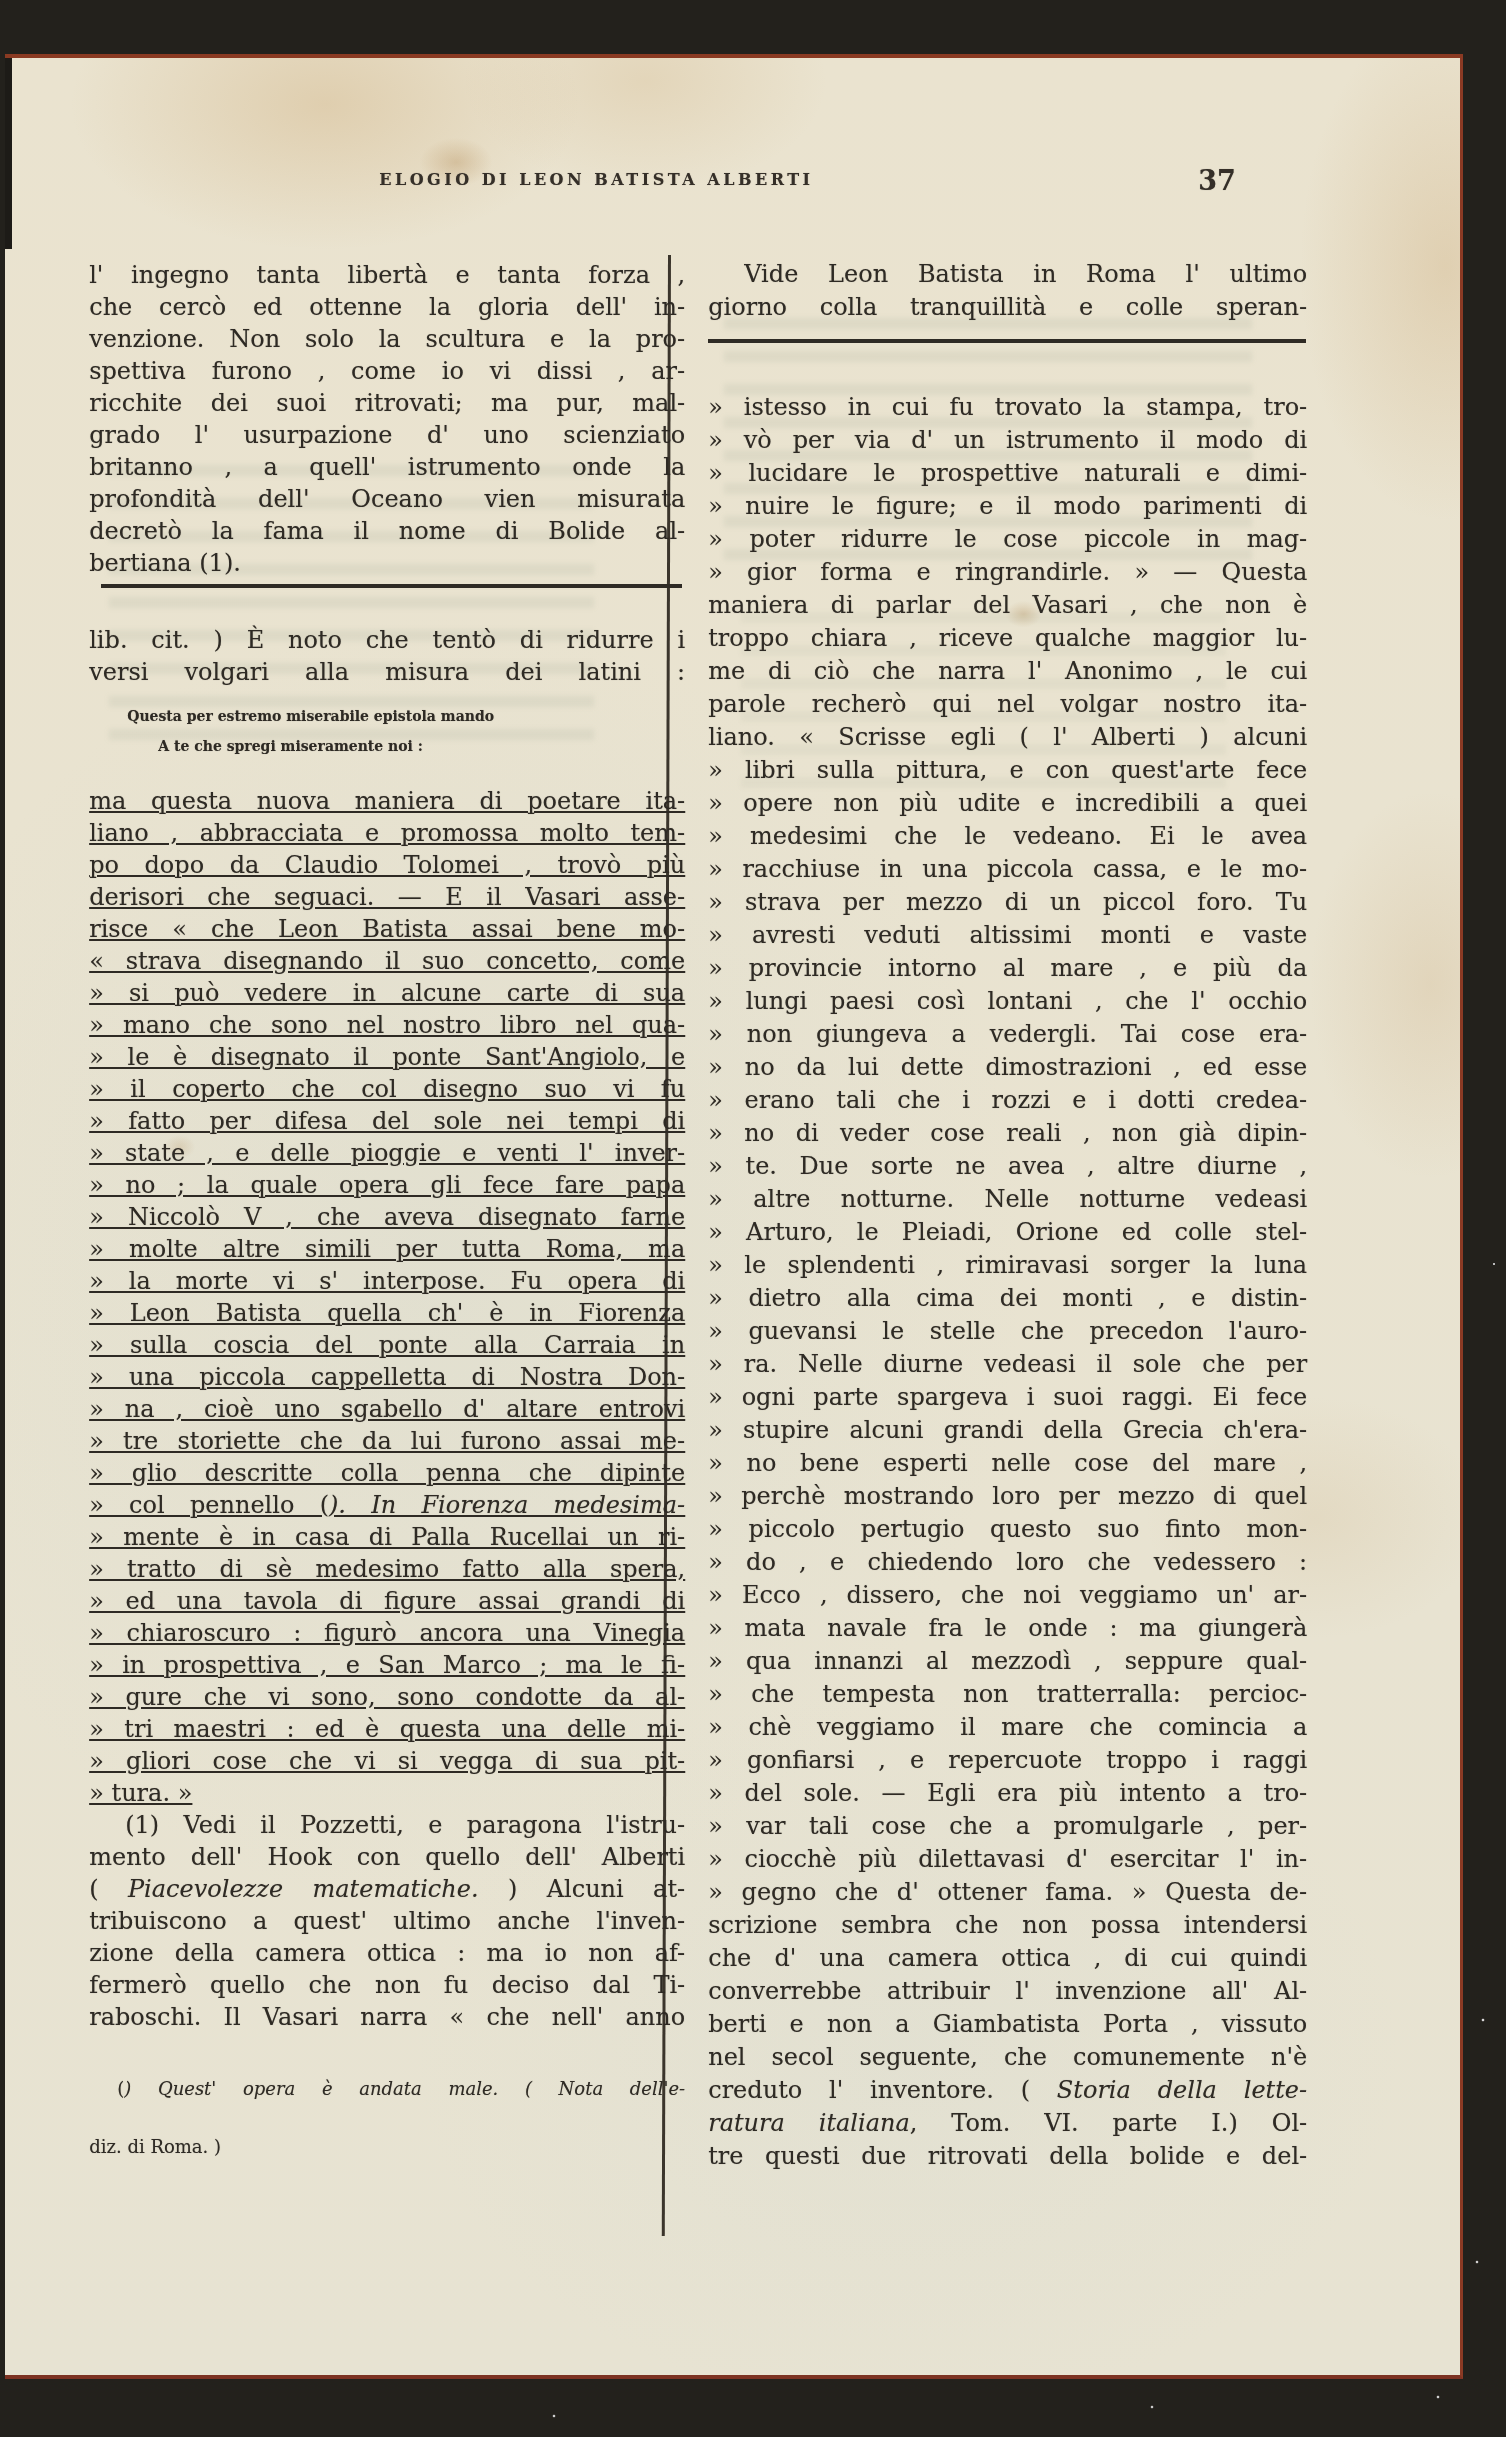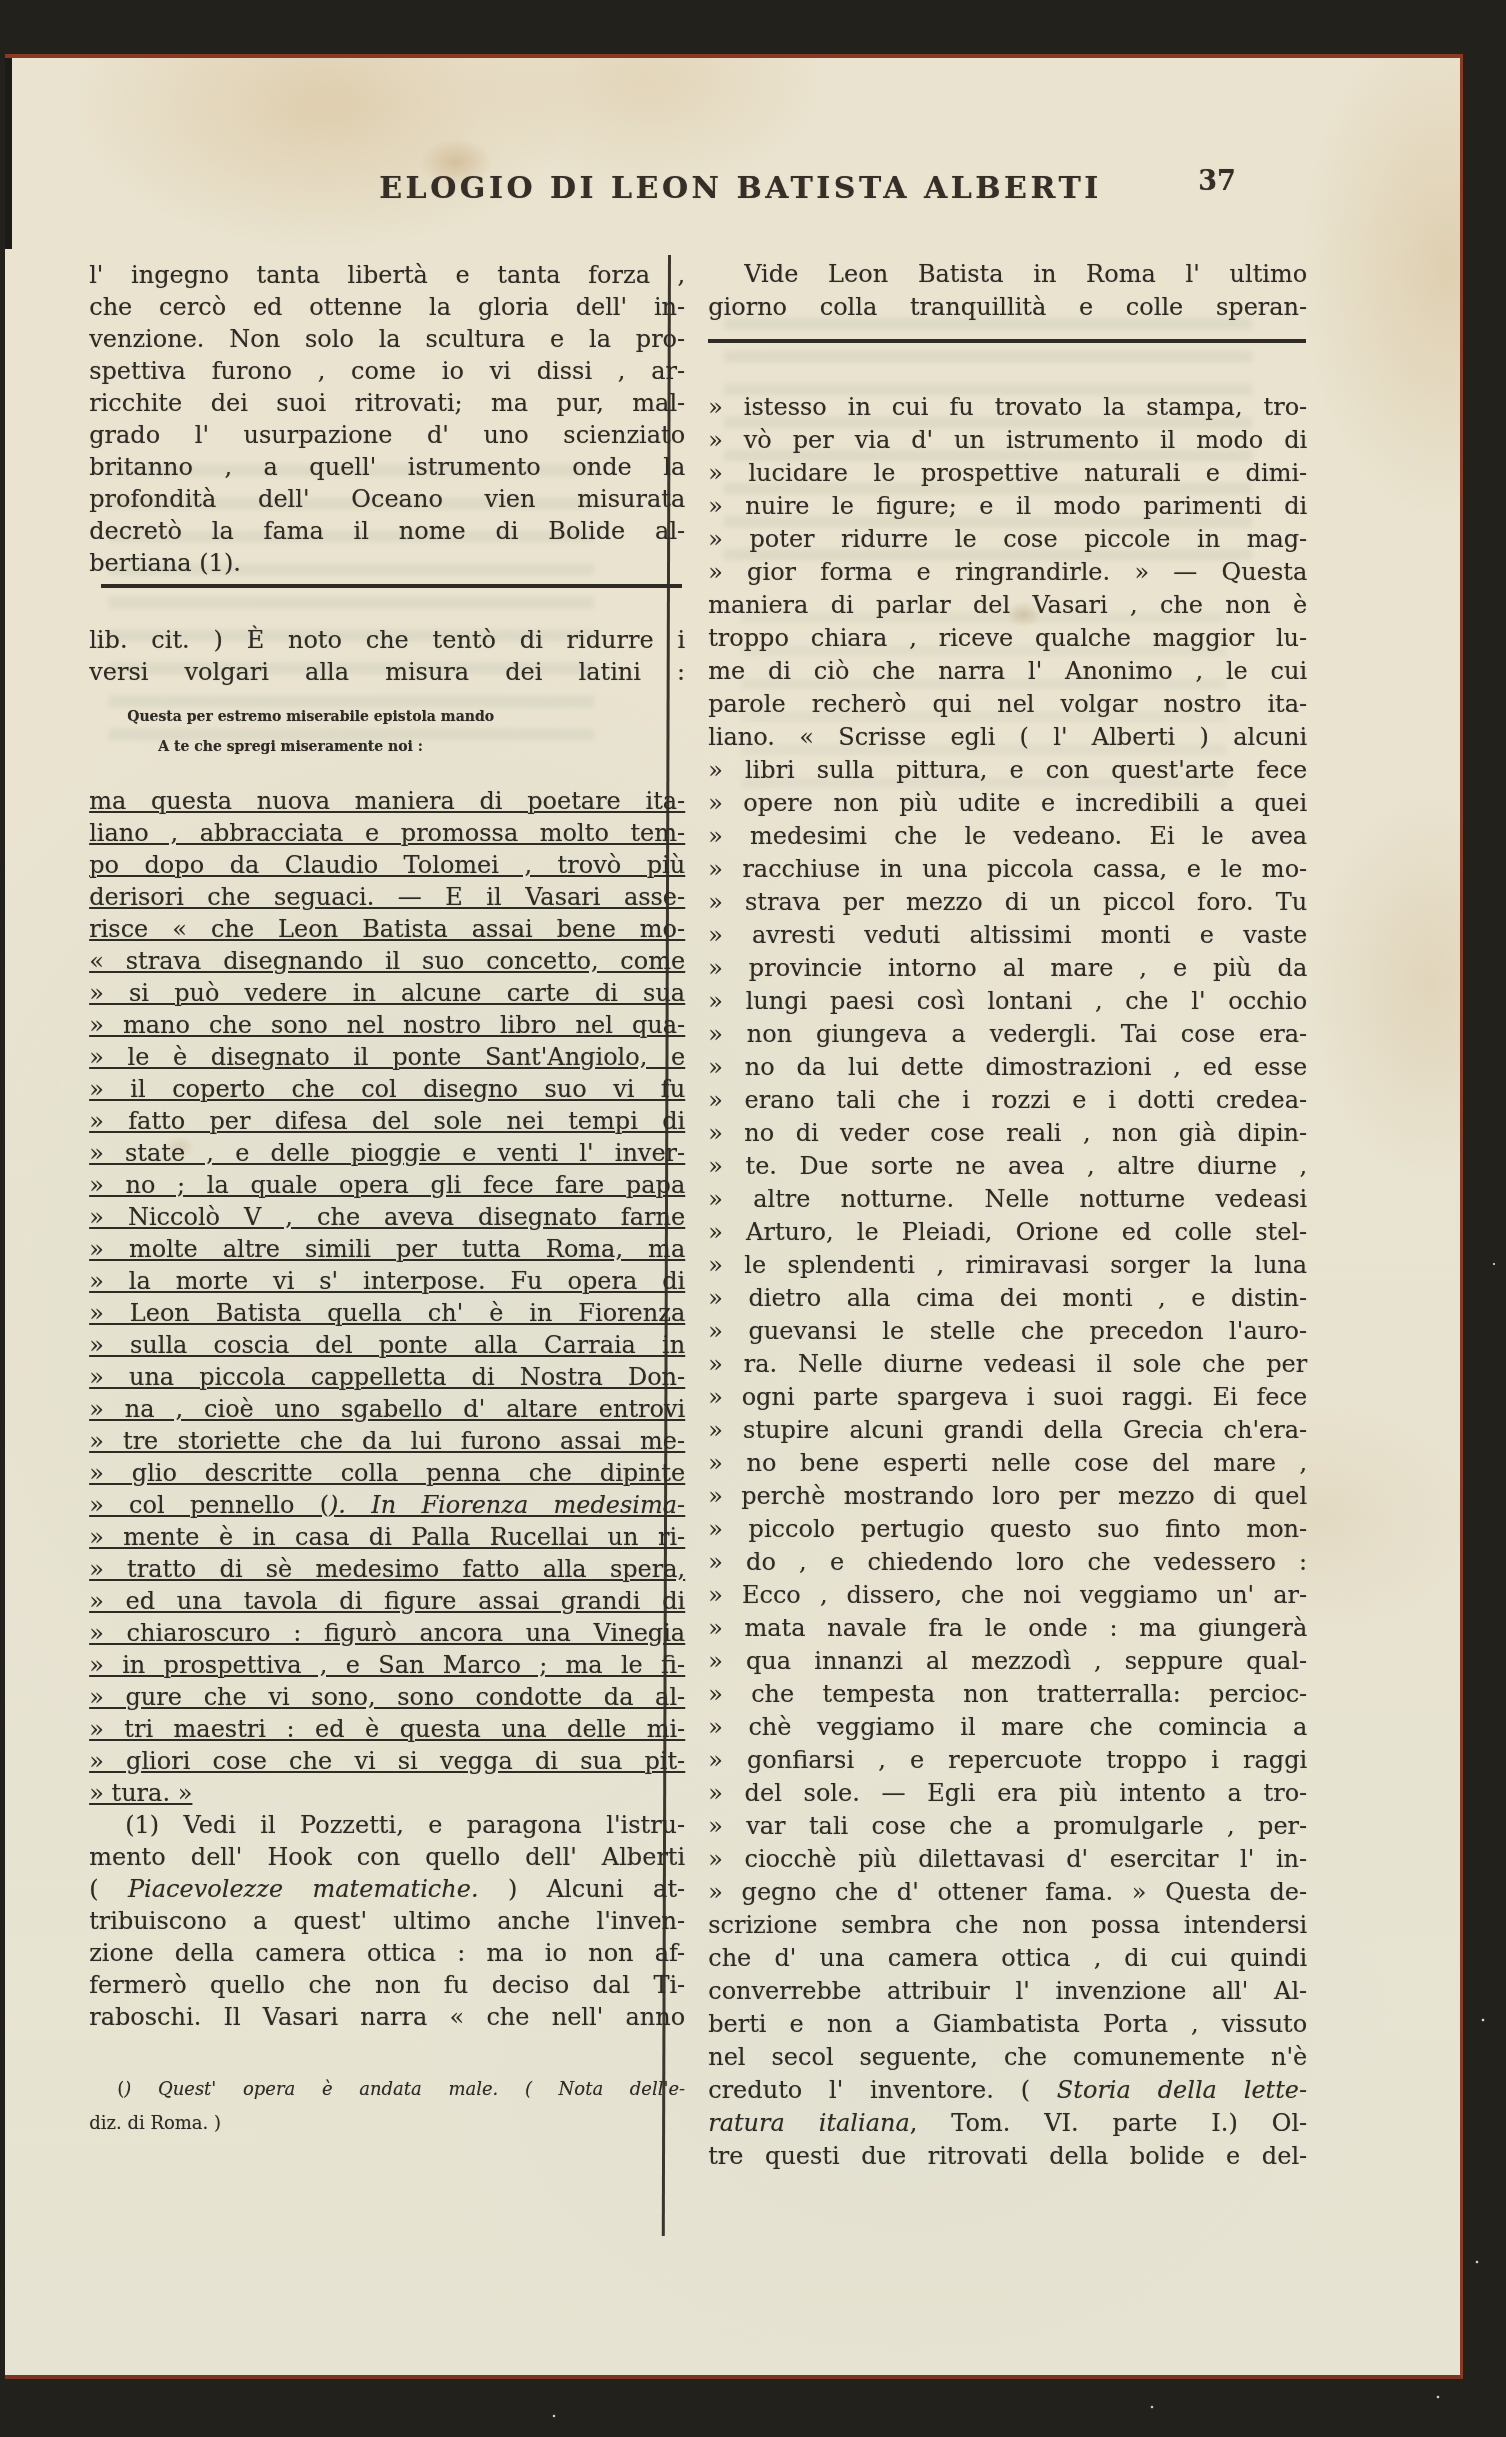--- a/index.html
+++ b/index.html
@@ -32,21 +32,21 @@
       radial-gradient(ellipse 26px 19px at 70% 24%, rgba(170,128,70,0.28), transparent 70%),
       radial-gradient(ellipse 22.5px 17.3px at 12% 47%, rgba(170,128,70,0.20), transparent 70%),
       radial-gradient(ellipse 779px 866px at 30% 52%, rgba(203,212,204,0.24), transparent 75%),
       radial-gradient(ellipse 658px 485px at 62% 86%, rgba(206,214,208,0.20), transparent 75%),
       linear-gradient(#eae3cf,#e7e3d2);
     color:#2e2a24;
   }
   .running-head{position:absolute;top:107px;left:0;width:100%;height:35px;}
   .head-title{
     position:absolute;left:374px;top:5.2px;
-    font-size:30px;font-weight:bold;letter-spacing:3.5px;color:#352f28;
+    font-size:16px;font-weight:bold;letter-spacing:3.5px;color:#352f28;
     text-shadow:0 0 0.9px rgba(53,47,40,0.45);
   }
   .head-page{
     position:absolute;left:1193px;top:0;
     font-size:27px;font-weight:bold;color:#352f28;
     text-shadow:0 0 0.9px rgba(53,47,40,0.45);
   }
   .divider{
     position:absolute;left:663px;top:197px;width:2.6px;height:1981px;
     background:#3b352c;transform:rotate(0.18deg);transform-origin:top center;
@@ -72,21 +72,21 @@
   }
   .verse .line:nth-child(1){padding-left:38px;}
   .verse .line:nth-child(2){padding-left:69px;text-align:center;}
   .after-verse{margin-top:23.4px;text-decoration:underline;}
   .footnote{margin-top:39px;}
   .footnote .line{
     font-size:18px;line-height:34px;
     text-align:justify;text-align-last:justify;
   }
   .footnote .line:first-child{text-indent:28px;}
-  .footnote .line.no-stretch{text-align-last:left;}
+  .footnote .line.no-stretch{text-align-last:left;margin-top:24px;}
   .ghost{
     position:absolute;pointer-events:none;
     background:repeating-linear-gradient(rgba(122,136,116,0.10) 0 11.3px, transparent 11.3px 33px);
     filter:blur(2.6px);
   }
   .ghost-1{left:104px;top:407px;width:485px;height:286px;}
   .ghost-2{left:719px;top:260px;width:528px;height:260px;}
   .ghost-3{left:736px;top:554px;width:485px;height:191px;opacity:.7;}
   .left-strip{position:absolute;left:0;top:0;width:7px;height:191px;background:#1d1b17;}
 </style>

